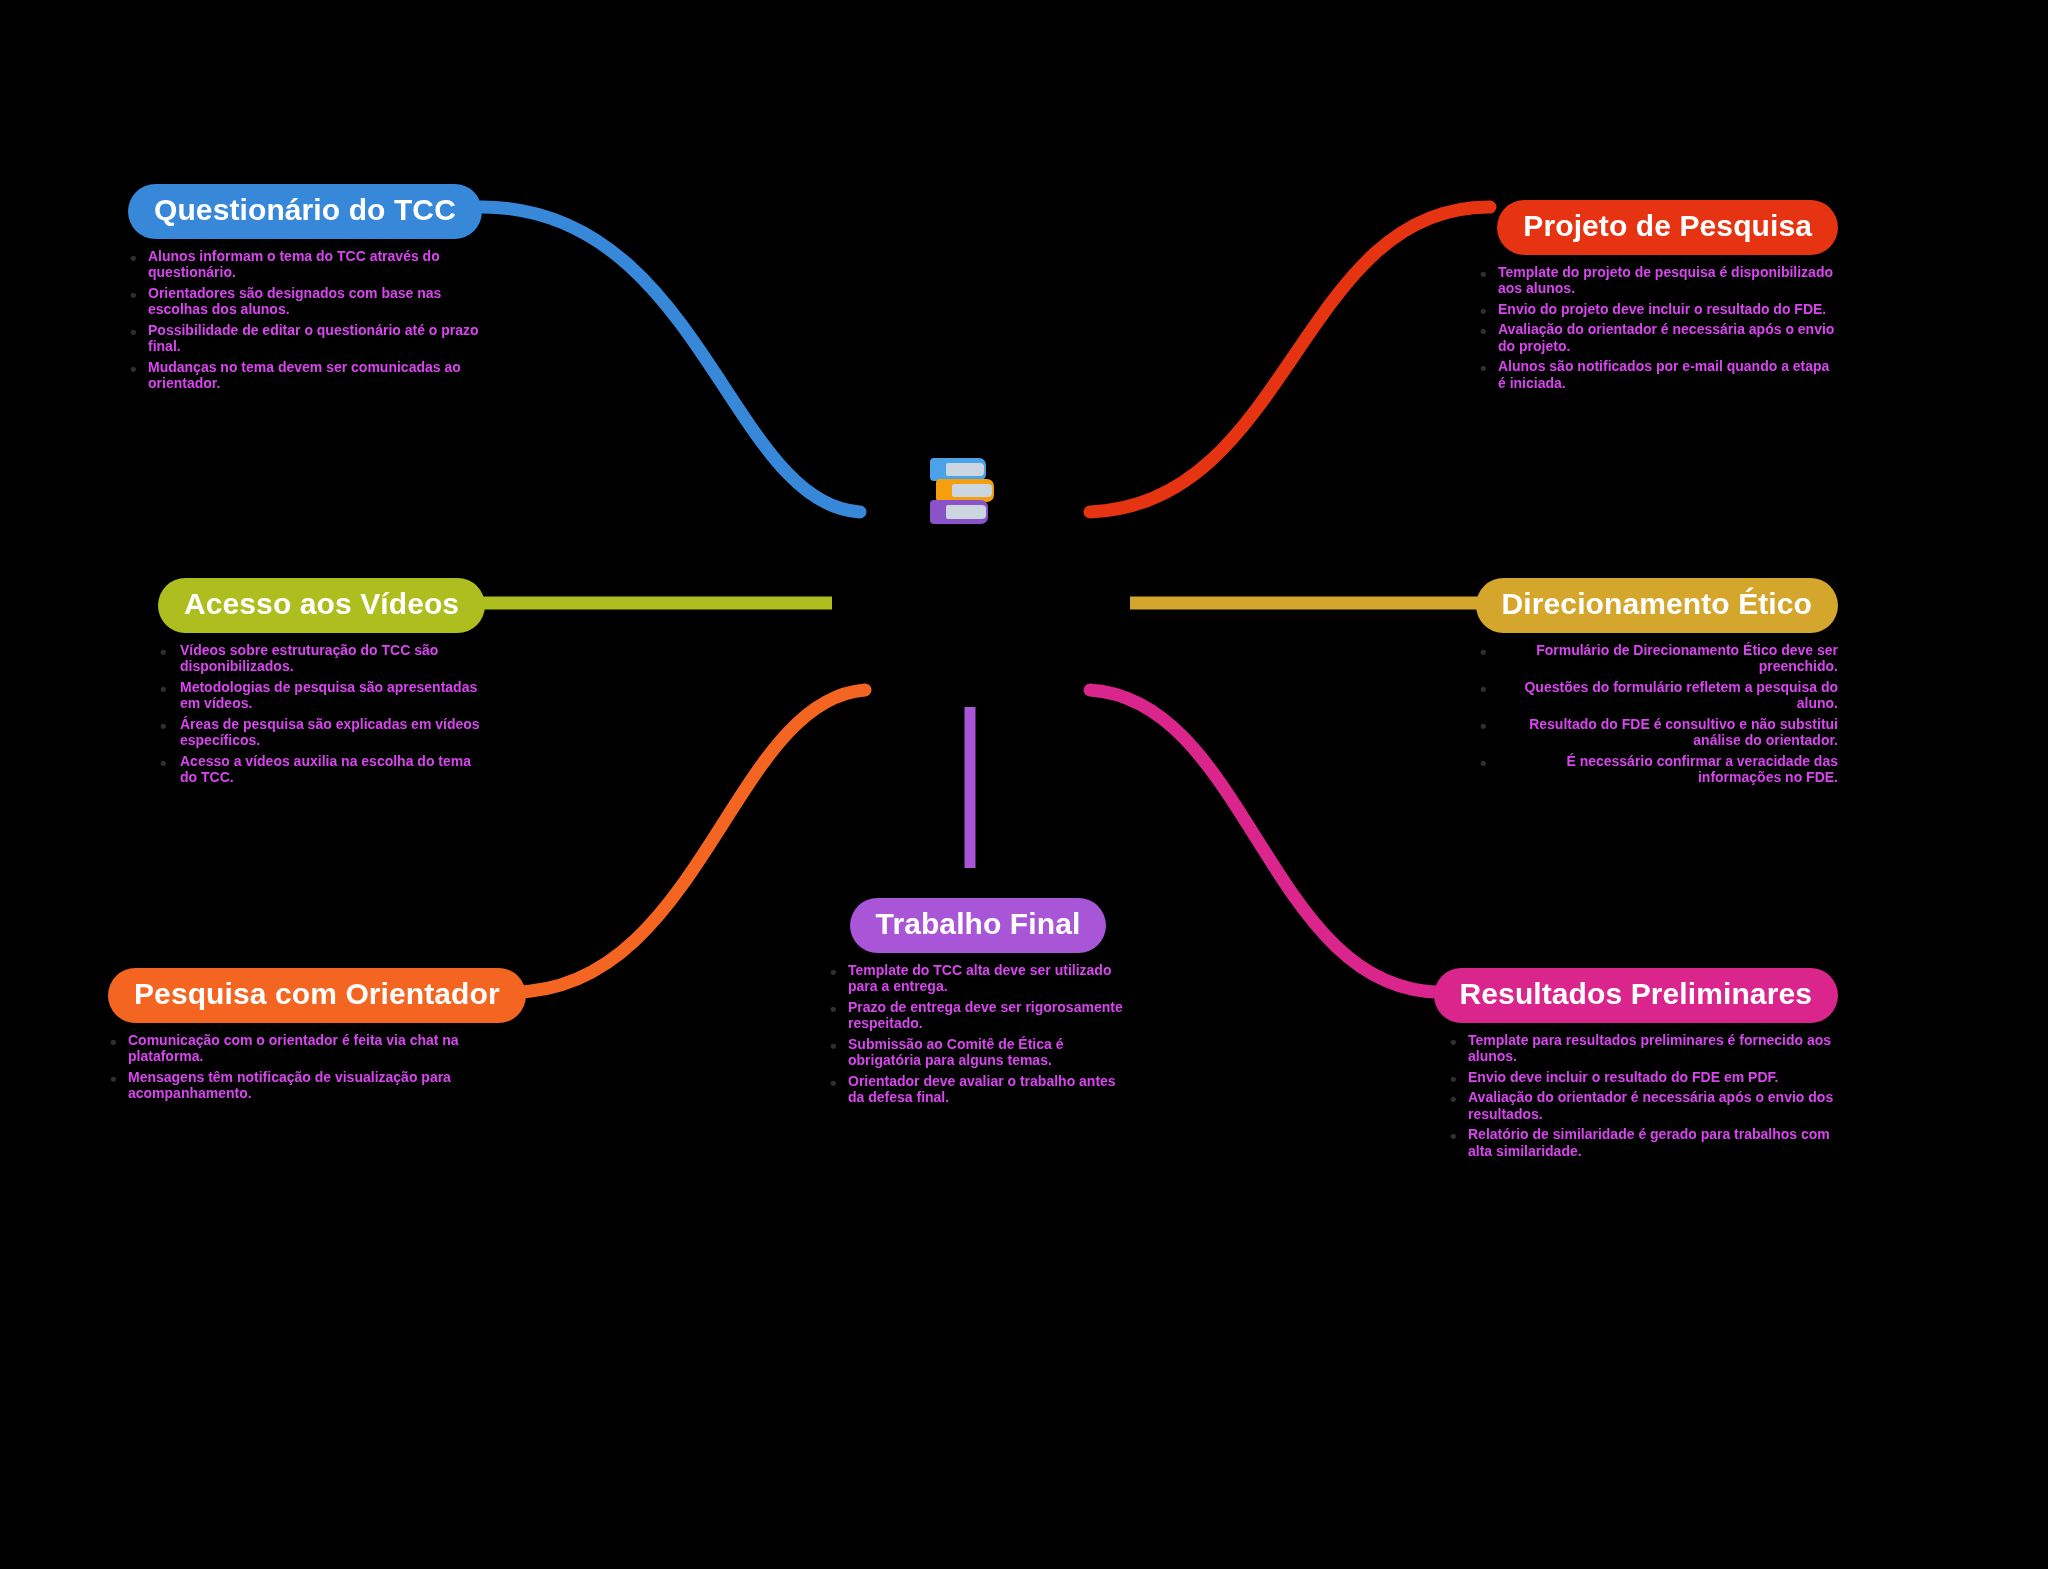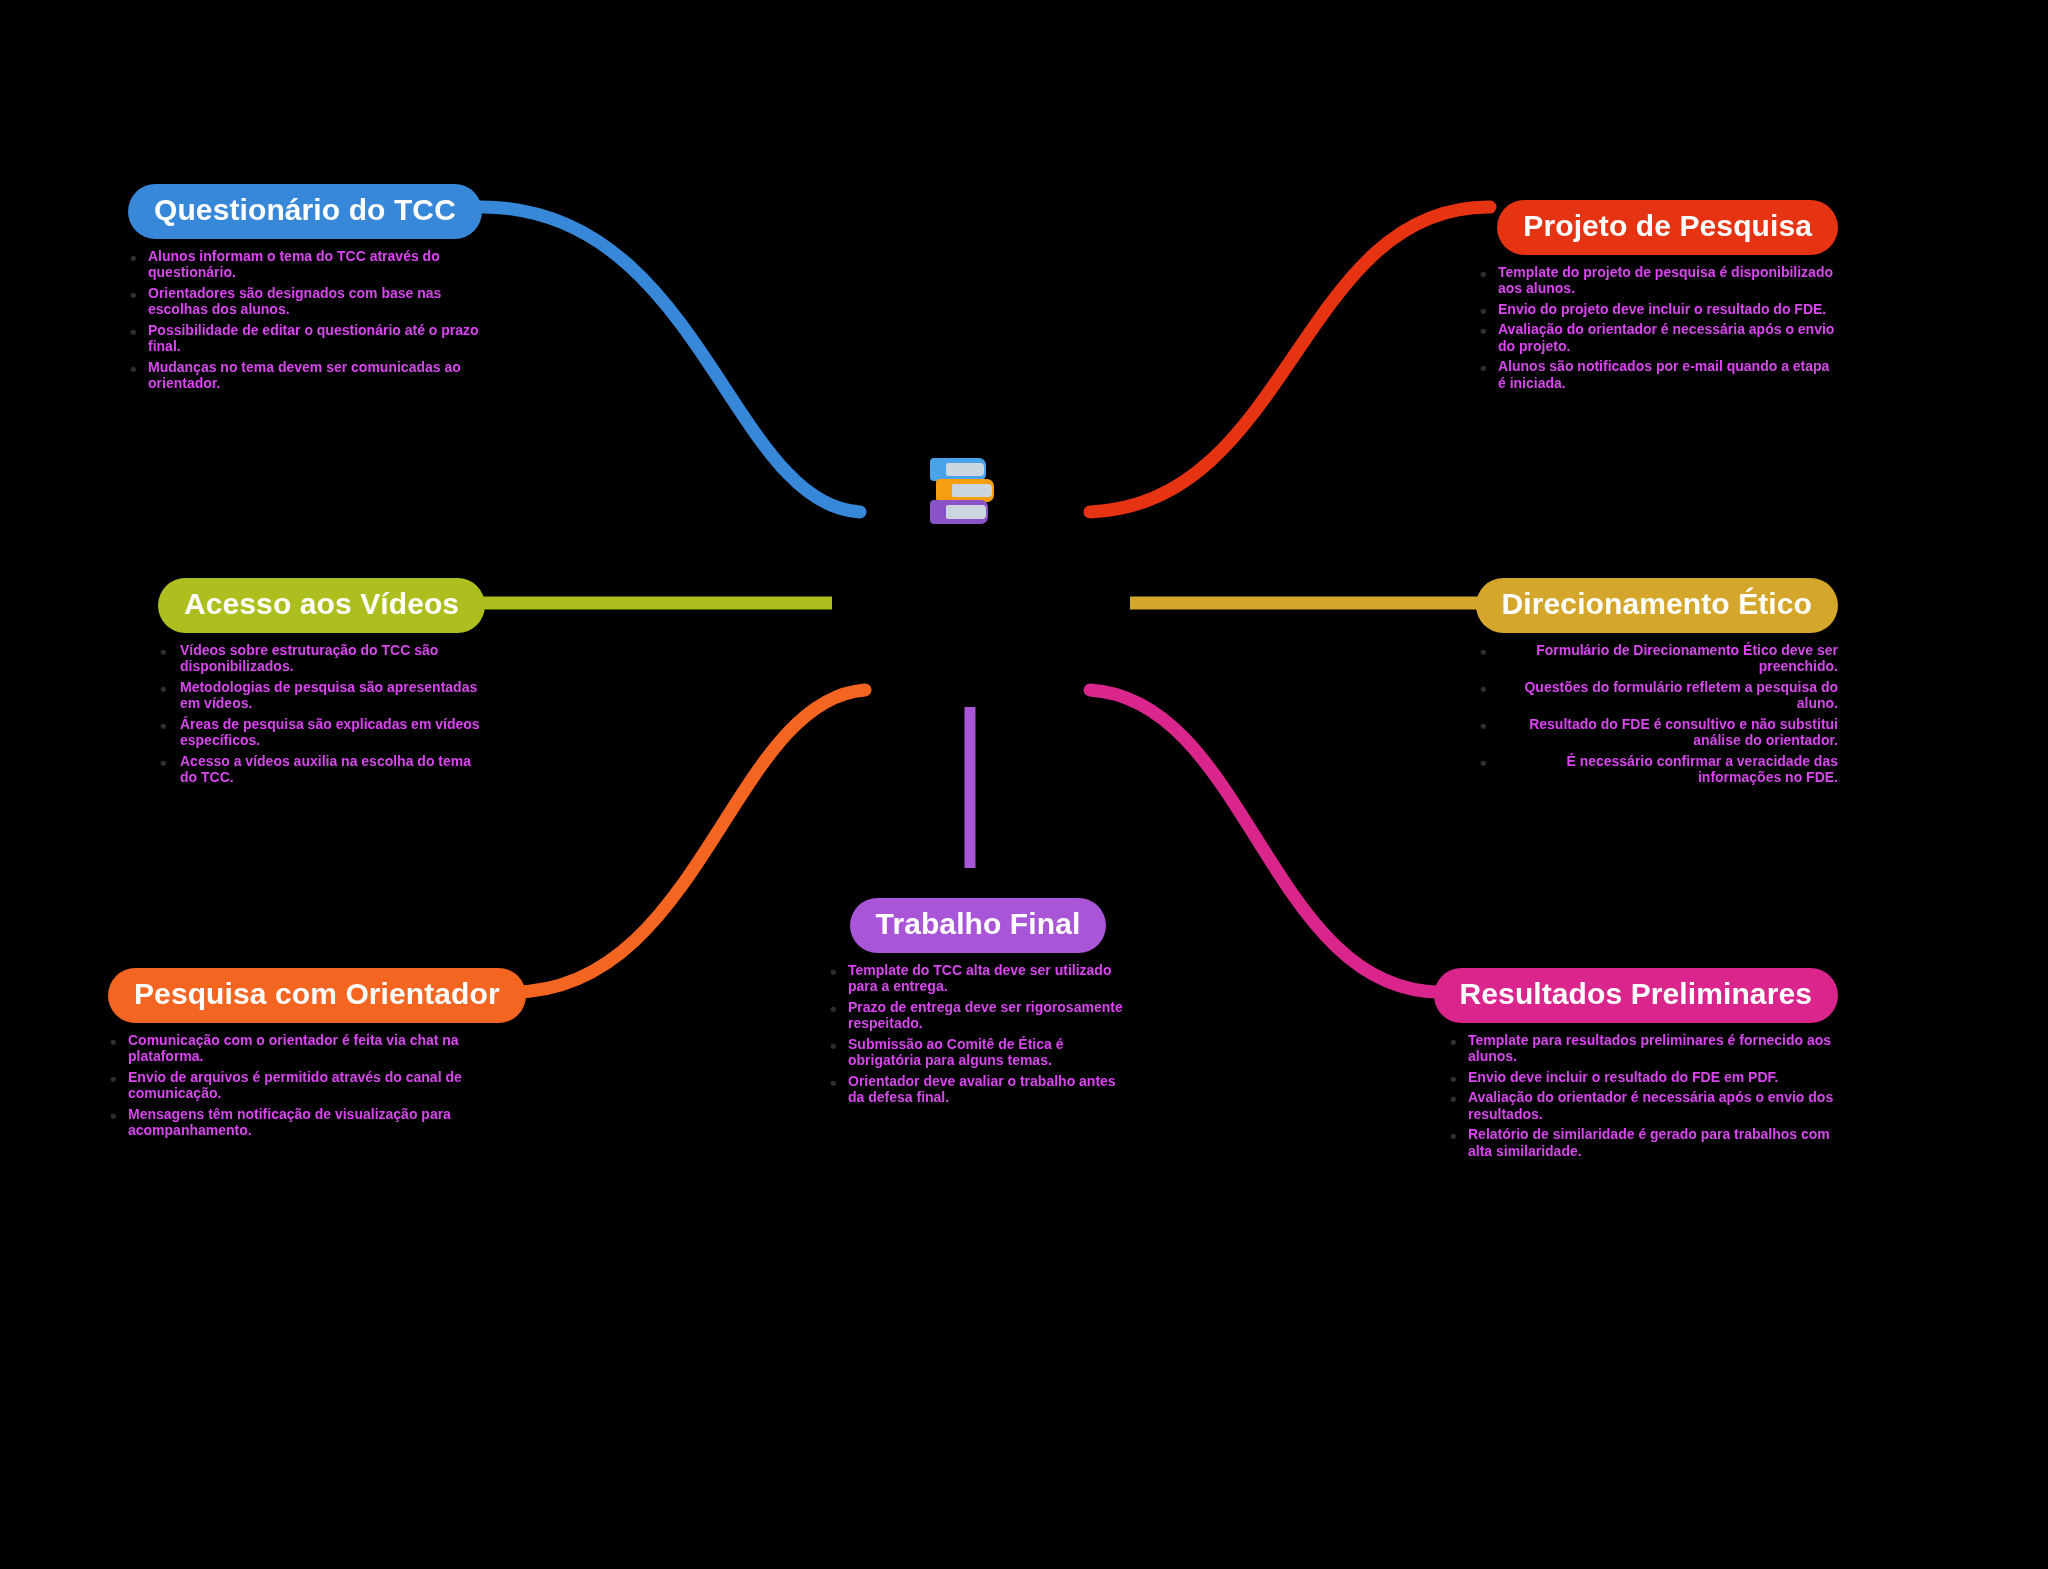--- a/index.html
+++ b/index.html
@@ -151,21 +151,20 @@
       <li>É necessário confirmar a veracidade das informações no FDE.</li>
     </ul>
   </div>
 
   <div class="branch" id="b-contato">
     <div class="pill-row left">
       <div class="pill" style="background: rgb(245, 101, 34);">Pesquisa com Orientador</div>
     </div>
     <ul class="bullets">
       <li>Comunicação com o orientador é feita via chat na plataforma.</li>
-      <li>Envio de arquivos é permitido através do canal de comunicação.</li>
       <li>Mensagens têm notificação de visualização para acompanhamento.</li>
     </ul>
   </div>
 
   <div class="branch" id="b-trabalho">
     <div class="pill-row center">
       <div class="pill" style="background: rgb(168, 85, 216);">Trabalho Final</div>
     </div>
     <ul class="bullets">
       <li>Template do TCC alta deve ser utilizado para a entrega.</li>

